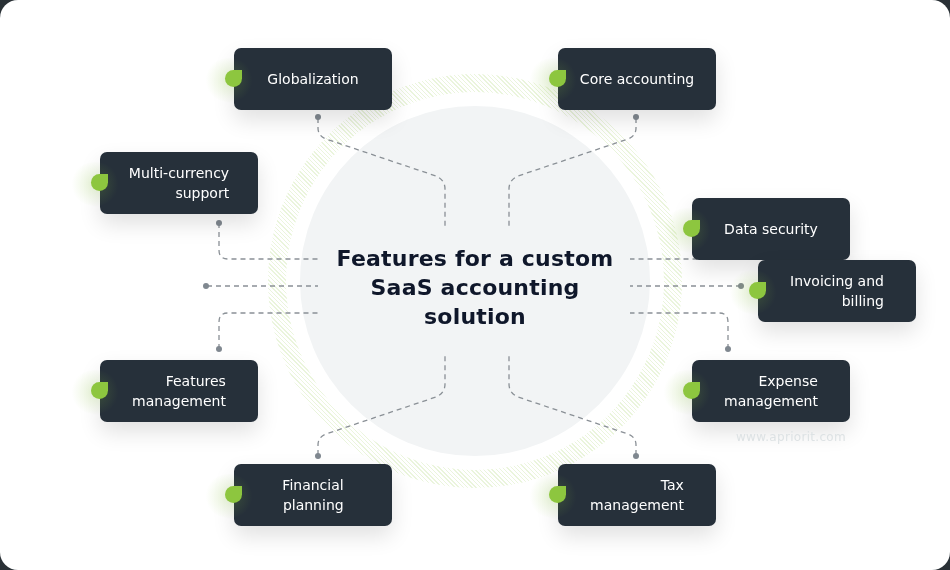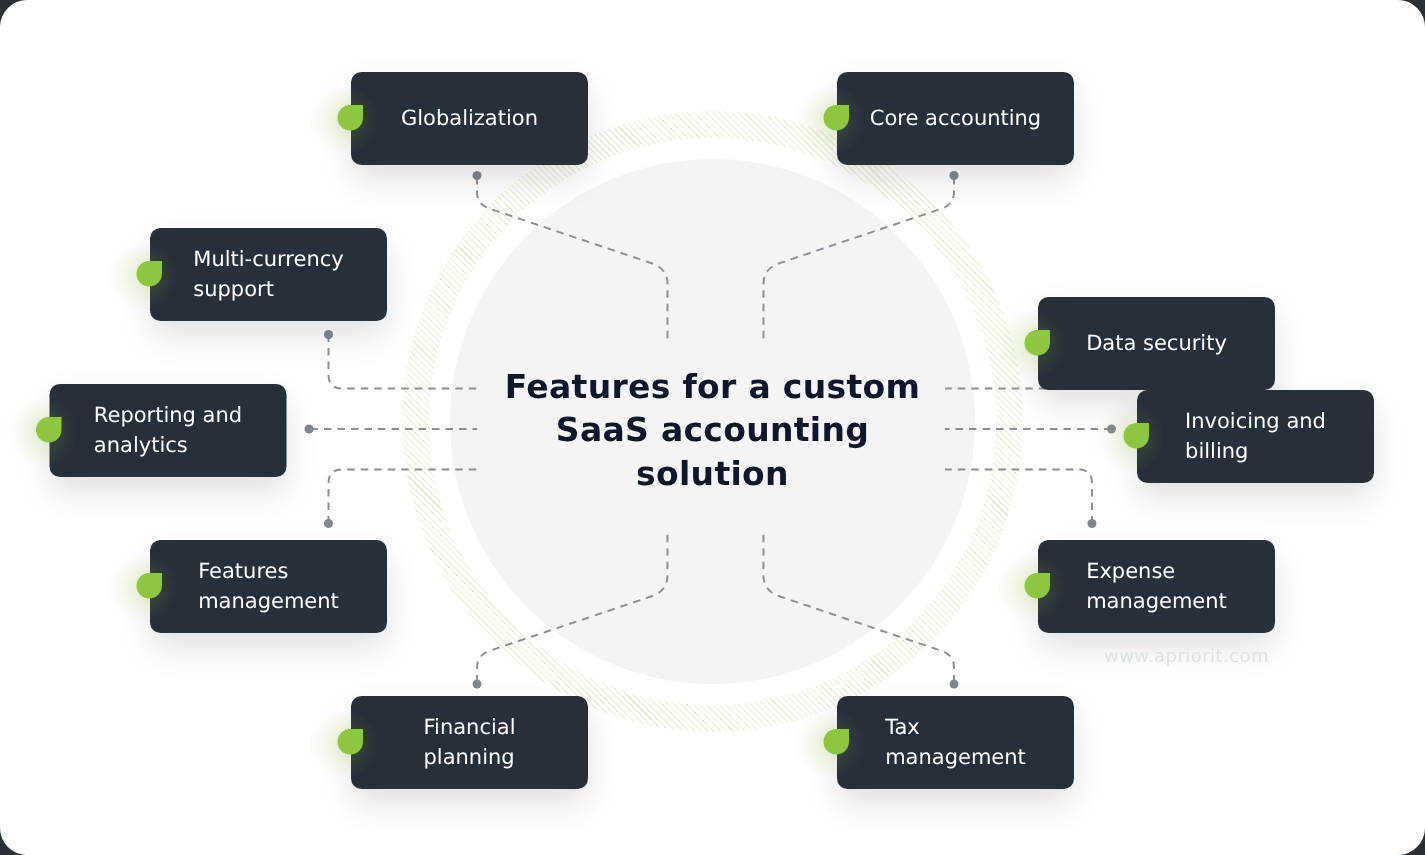--- a/index.html
+++ b/index.html
@@ -7,21 +7,21 @@
   .canvas { position:absolute; left:0; top:0; width:950px; height:570px; background:#ffffff; border-radius:18px; overflow:hidden; }
   .ring { position:absolute; left:268px; top:74px; width:414px; height:414px; border-radius:50%;
           background: repeating-linear-gradient(45deg, rgba(141,198,63,0.18) 0 1px, rgba(255,255,255,0) 1px 3px); }
   .ring-inner-white { position:absolute; left:286px; top:92px; width:378px; height:378px; border-radius:50%; background:#ffffff; }
   .core { position:absolute; left:300px; top:106px; width:350px; height:350px; border-radius:50%; background:#f2f4f5; }
   svg.lines { position:absolute; left:0; top:0; width:950px; height:570px; }
   .title { position:absolute; left:318px; top:244px; width:314px; text-align:center; color:#0f172a;
            font-weight:bold; font-size:22px; line-height:29px; letter-spacing:0.2px; }
   .node { position:absolute; width:158px; height:62px; background:#26303a; border-radius:7px;
           box-shadow: 0 10px 22px rgba(0,0,0,0.12); display:flex; align-items:center; justify-content:center;
-          color:#ffffff; font-size:14px; line-height:20px; text-align:left; }
+          color:#ffffff; font-size:14px; line-height:20px; text-align:right; }
   .node span.lbl { display:block; padding:0 14px; }
   .leaf { position:absolute; left:-9px; top:22px; width:17px; height:17px; background:#8dc63f;
           border-radius:50% 0 50% 50%; }
   .glow { position:absolute; left:-30px; top:10px; width:50px; height:44px; border-radius:50%;
           background: radial-gradient(circle, rgba(141,198,63,0.22), rgba(141,198,63,0) 70%); }
   .dot { position:absolute; width:6px; height:6px; border-radius:50%; background:#808890; }
   .watermark { position:absolute; left:736px; top:430px; color:#dde2e4; font-size:12px; letter-spacing:0.3px; }
 </style>
 </head>
 <body>
@@ -83,28 +83,20 @@
       <span style="display:block">support</span>
     </span>
   </div>
 
   <div class="node" style="left:692px;top:152px;margin-top:46px;">
     <div class="glow"></div>
     <div class="leaf"></div>
     <span class="lbl"><span>Data security</span></span>
   </div>
 
-  <div class="node" style="left:33px;top:256px;">
-    <div class="glow"></div>
-    <div class="leaf"></div>
-    <span class="lbl">
-      <span style="display:block">Reporting and</span>
-      <span style="display:block">analytics</span>
-    </span>
-  </div>
 
   <div class="node" style="left:758px;top:248px;margin-top:12px;">
     <div class="glow"></div>
     <div class="leaf"></div>
     <span class="lbl">
       <span style="display:block">Invoicing and</span>
       <span style="display:block">billing</span>
     </span>
   </div>
 

